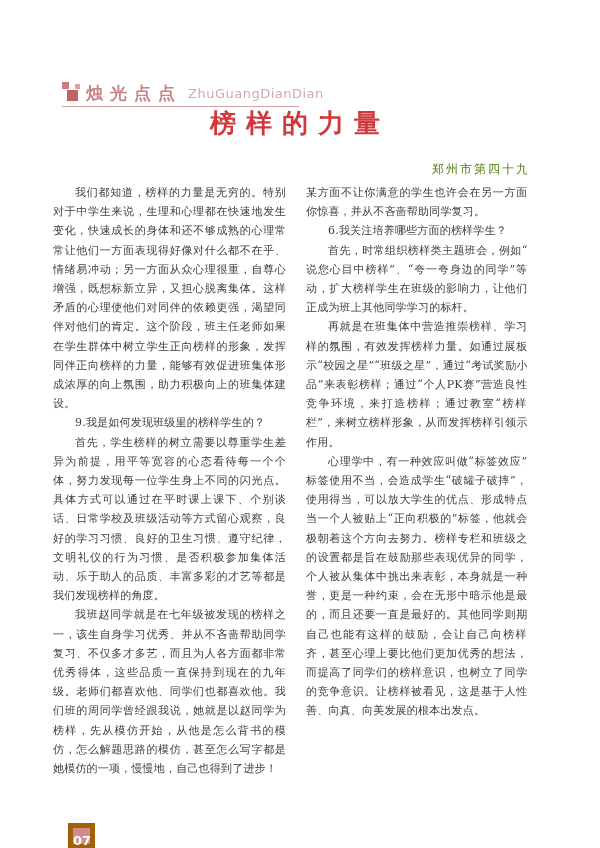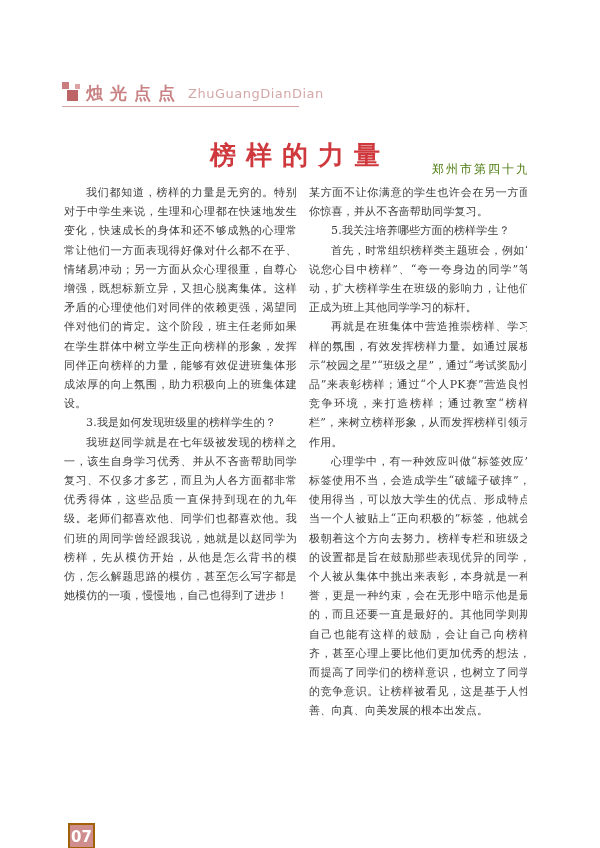--- a/index.html
+++ b/index.html
@@ -54,21 +54,21 @@
   }
   .masthead-rule {
     margin-top: 4px;
     width: 100%;
     border-bottom: 1px solid #d2a2a2;
   }
 
   
   .article-title {
     position: absolute;
-    top: 108px;
+    top: 76px;
     left: 0;
     width: 600px;
     text-align: center;
     font-size: 26px;
     font-weight: bold;
     letter-spacing: 10px;
     color: #cf393d;
     font-family: Liberation Serif, serif;
   }
   .byline {
@@ -80,25 +80,25 @@
     font-size: 12px;
     letter-spacing: 2px;
     color: #4d7c0f;
     font-family: "DejaVu Serif", "Liberation Serif", serif;
   }
 
   
   .columns {
     position: absolute;
     top: 153px;
-    left: 64px;
+    left: 53px;
     width: 478px;
     height: 640px;
     display: flex;
-    gap: 12px;
+    gap: 20px;
   }
   .col {
     width: 233px;
     flex: 0 0 auto;
     overflow: hidden;
   }
   .col p {
     font-size: 11px;
     line-height: 19.2px;
     letter-spacing: 0.2px;
@@ -110,23 +110,23 @@
   .col p.no-indent { text-indent: 0; }
 
   
   .page-number {
     position: absolute;
     left: 68px;
     top: 793px;
     width: 27px;
     height: 26px;
     background: #d08d8d;
-    border: 2px solid #a16207;
+    border: 5px solid #a16207;
     color: #ffffff;
-    font-size: 15px;
+    font-size: 13px;
     font-weight: bold;
     text-align: center;
     line-height: 25px;
     font-family: "DejaVu Sans", sans-serif;
   }
 </style>
 </head>
 <body>
 
 <div class="page">
@@ -143,27 +143,28 @@
     </div>
     <div class="masthead-rule"></div>
   </header>
 
   <h1 class="article-title">榜样的力量</h1>
   <div class="byline">郑州市第四十九中学　谢楠</div>
 
   <main class="columns">
     <div class="col">
       <p>我们都知道，榜样的力量是无穷的。特别对于中学生来说，生理和心理都在快速地发生变化，快速成长的身体和还不够成熟的心理常常让他们一方面表现得好像对什么都不在乎、情绪易冲动；另一方面从众心理很重，自尊心增强，既想标新立异，又担心脱离集体。这样矛盾的心理使他们对同伴的依赖更强，渴望同伴对他们的肯定。这个阶段，班主任老师如果在学生群体中树立学生正向榜样的形象，发挥同伴正向榜样的力量，能够有效促进班集体形成浓厚的向上氛围，助力积极向上的班集体建设。</p>
-      <p>3.我是如何发现班级里的榜样学生的？</p>
+      <p>9.我是如何发现班级里的榜样学生的？</p>
+      <p>首先，学生榜样的树立需要以尊重学生差异为前提，用平等宽容的心态看待每一个个体，努力发现每一位学生身上不同的闪光点。具体方式可以通过在平时课上课下、个别谈话、日常学校及班级活动等方式留心观察，良好的学习习惯、良好的卫生习惯、遵守纪律，文明礼仪的行为习惯、是否积极参加集体活动、乐于助人的品质、丰富多彩的才艺等都是我们发现榜样的角度。</p>
       <p>我班赵同学就是在七年级被发现的榜样之一，该生自身学习优秀、并从不吝啬帮助同学复习、不仅多才多艺，而且为人各方面都非常优秀得体，这些品质一直保持到现在的九年级。老师们都喜欢他、同学们也都喜欢他。我们班的周同学曾经跟我说，她就是以赵同学为榜样，先从模仿开始，从他是怎么背书的模仿，怎么解题思路的模仿，甚至怎么写字都是她模仿的一项，慢慢地，自己也得到了进步！</p>
 
     </div>
     <div class="col">
       <p class="no-indent">某方面不让你满意的学生也许会在另一方面给你惊喜，并从不吝啬帮助同学复习。</p>
-      <p>5.我关注培养哪些方面的榜样学生？</p>
+      <p>6.我关注培养哪些方面的榜样学生？</p>
       <p>首先，时常组织榜样类主题班会，例如“说说您心目中榜样”、“夸一夸身边的同学”等活动，扩大榜样学生在班级的影响力，让他们真正成为班上其他同学学习的标杆。</p>
       <p>再就是在班集体中营造推崇榜样、学习榜样的氛围，有效发挥榜样力量。如通过展板展示“校园之星”“班级之星”，通过“考试奖励小奖品”来表彰榜样；通过“个人PK赛”营造良性的竞争环境，来打造榜样；通过教室“榜样专栏”，来树立榜样形象，从而发挥榜样引领示范作用。</p>
       <p>心理学中，有一种效应叫做“标签效应”，标签使用不当，会造成学生“破罐子破摔”，但使用得当，可以放大学生的优点、形成特点。当一个人被贴上“正向积极的”标签，他就会积极朝着这个方向去努力。榜样专栏和班级之星的设置都是旨在鼓励那些表现优异的同学，一个人被从集体中挑出来表彰，本身就是一种荣誉，更是一种约束，会在无形中暗示他是最好的，而且还要一直是最好的。其他同学则期待自己也能有这样的鼓励，会让自己向榜样看齐，甚至心理上要比他们更加优秀的想法，从而提高了同学们的榜样意识，也树立了同学们的竞争意识。让榜样被看见，这是基于人性向善、向真、向美发展的根本出发点。</p>
 
     </div>
   </main>
 
   <div class="page-number">07</div>
 
 </div>

